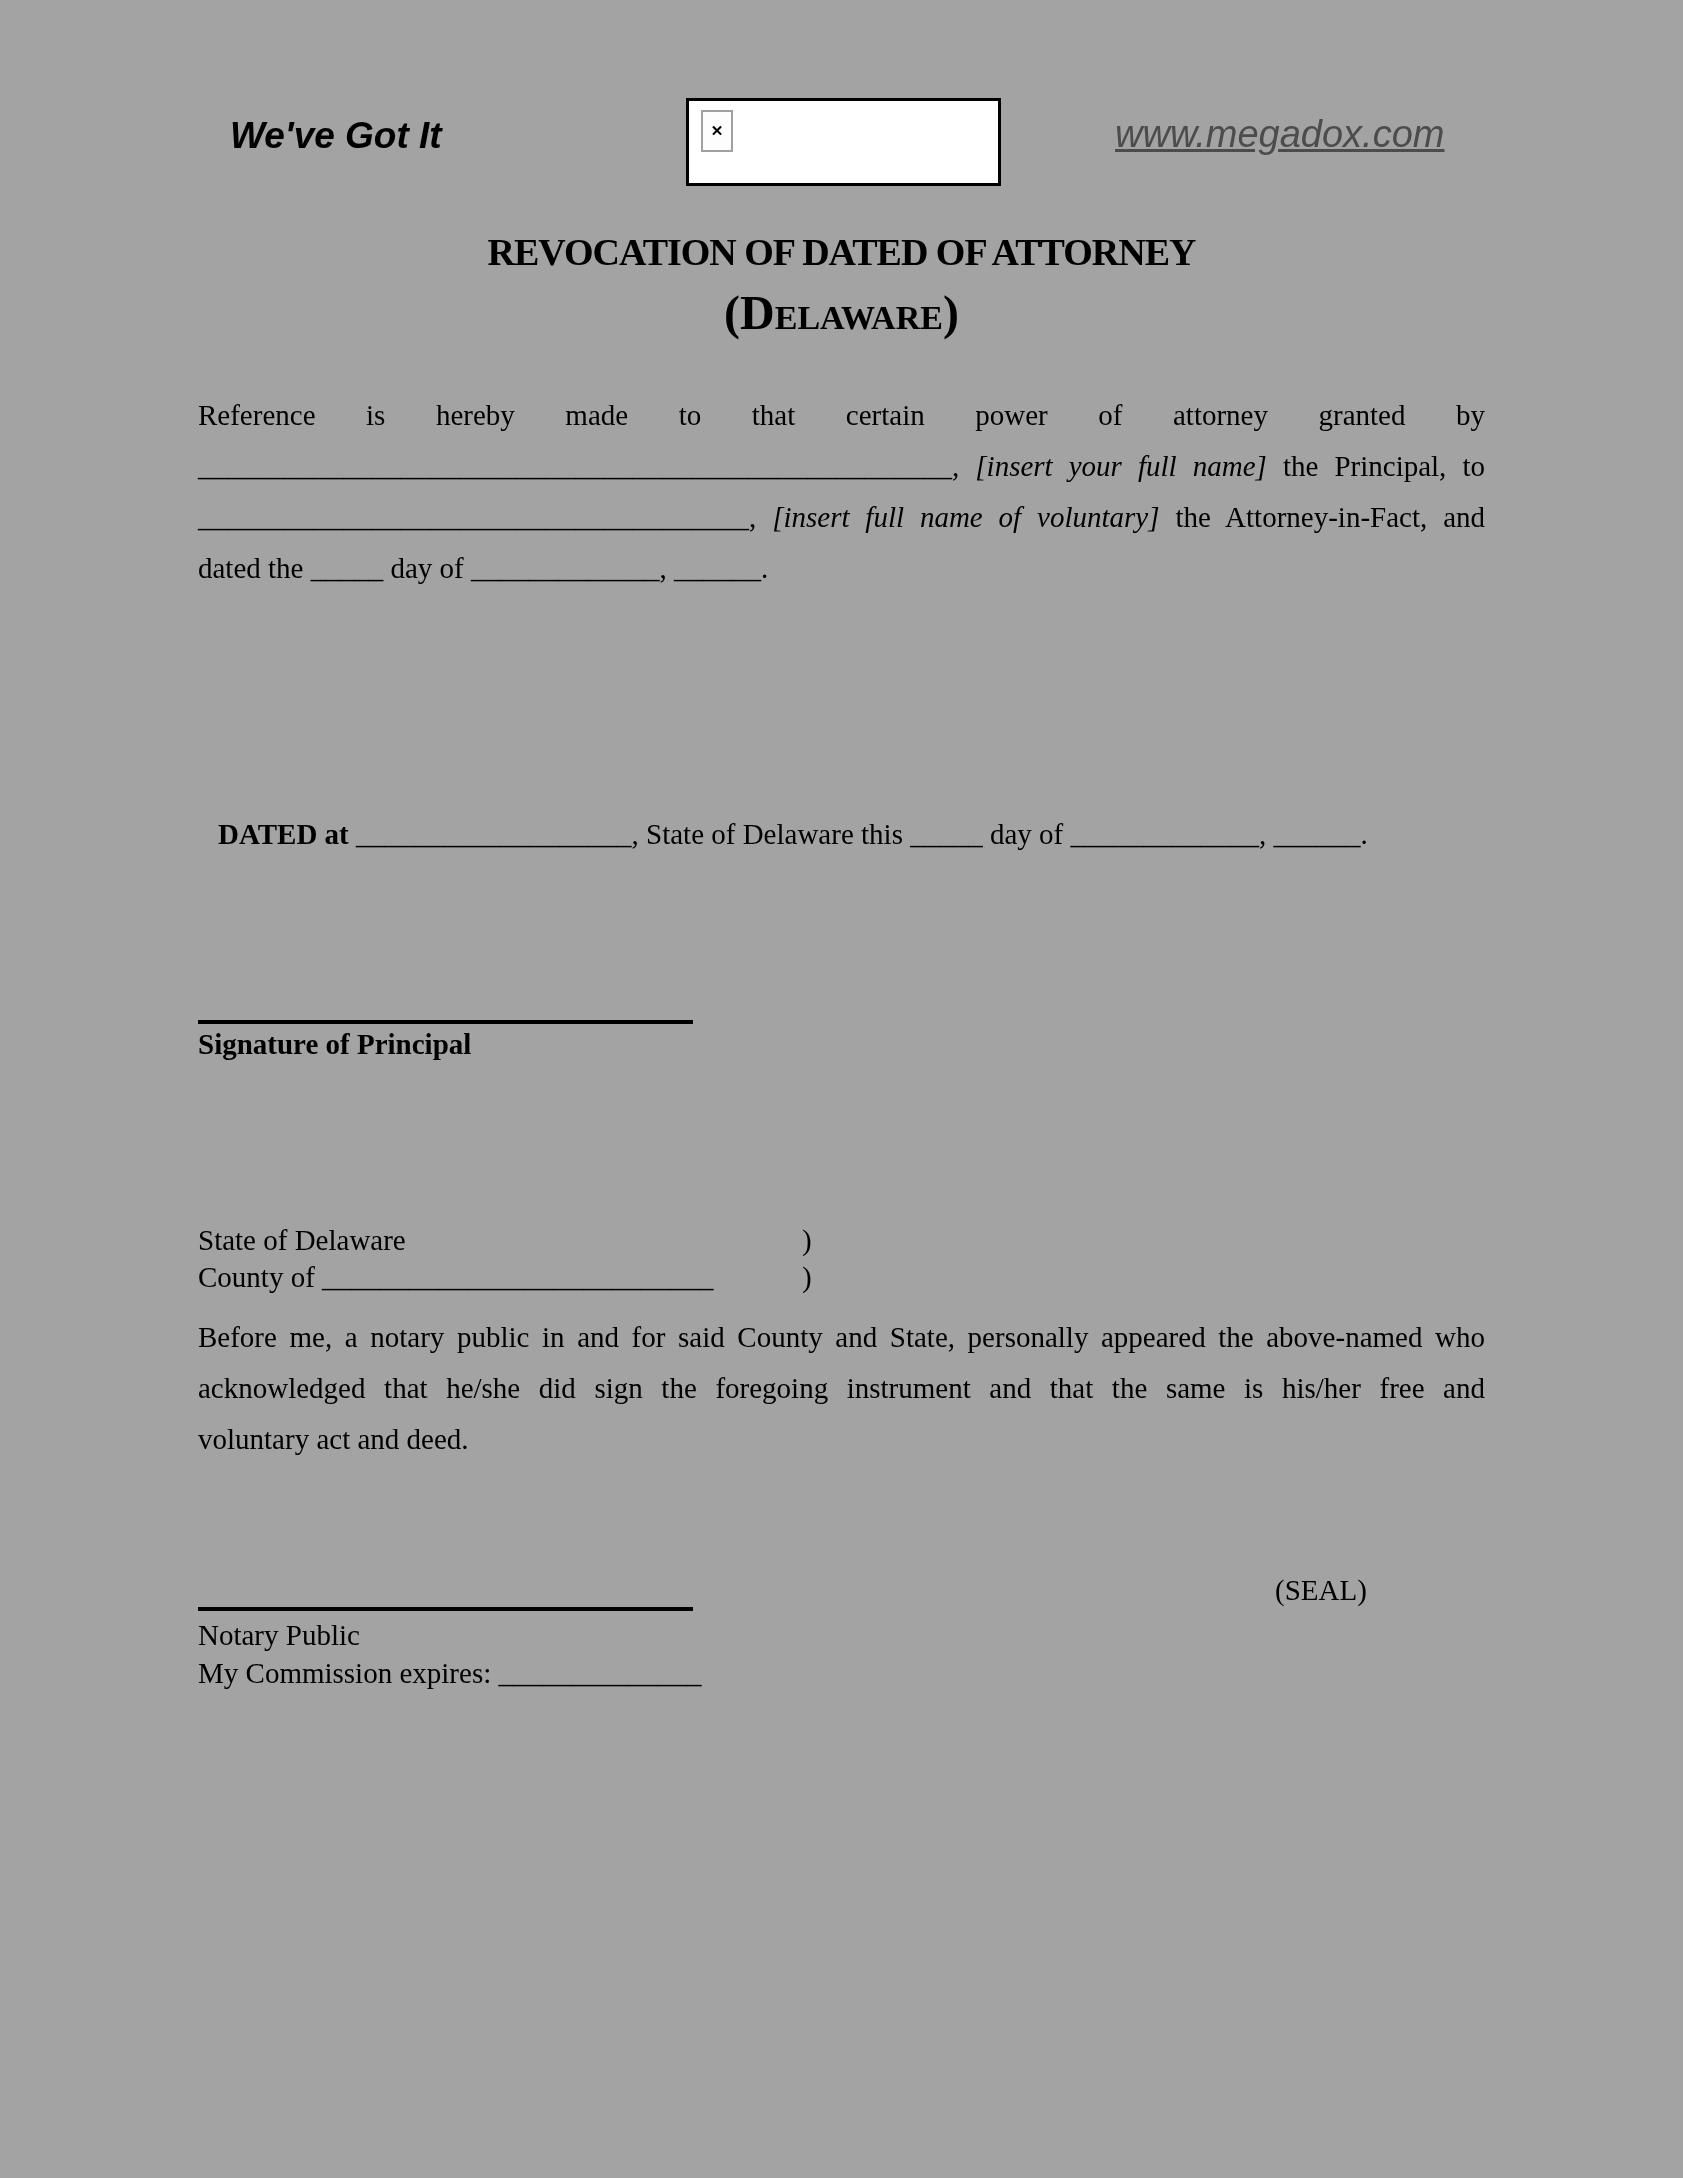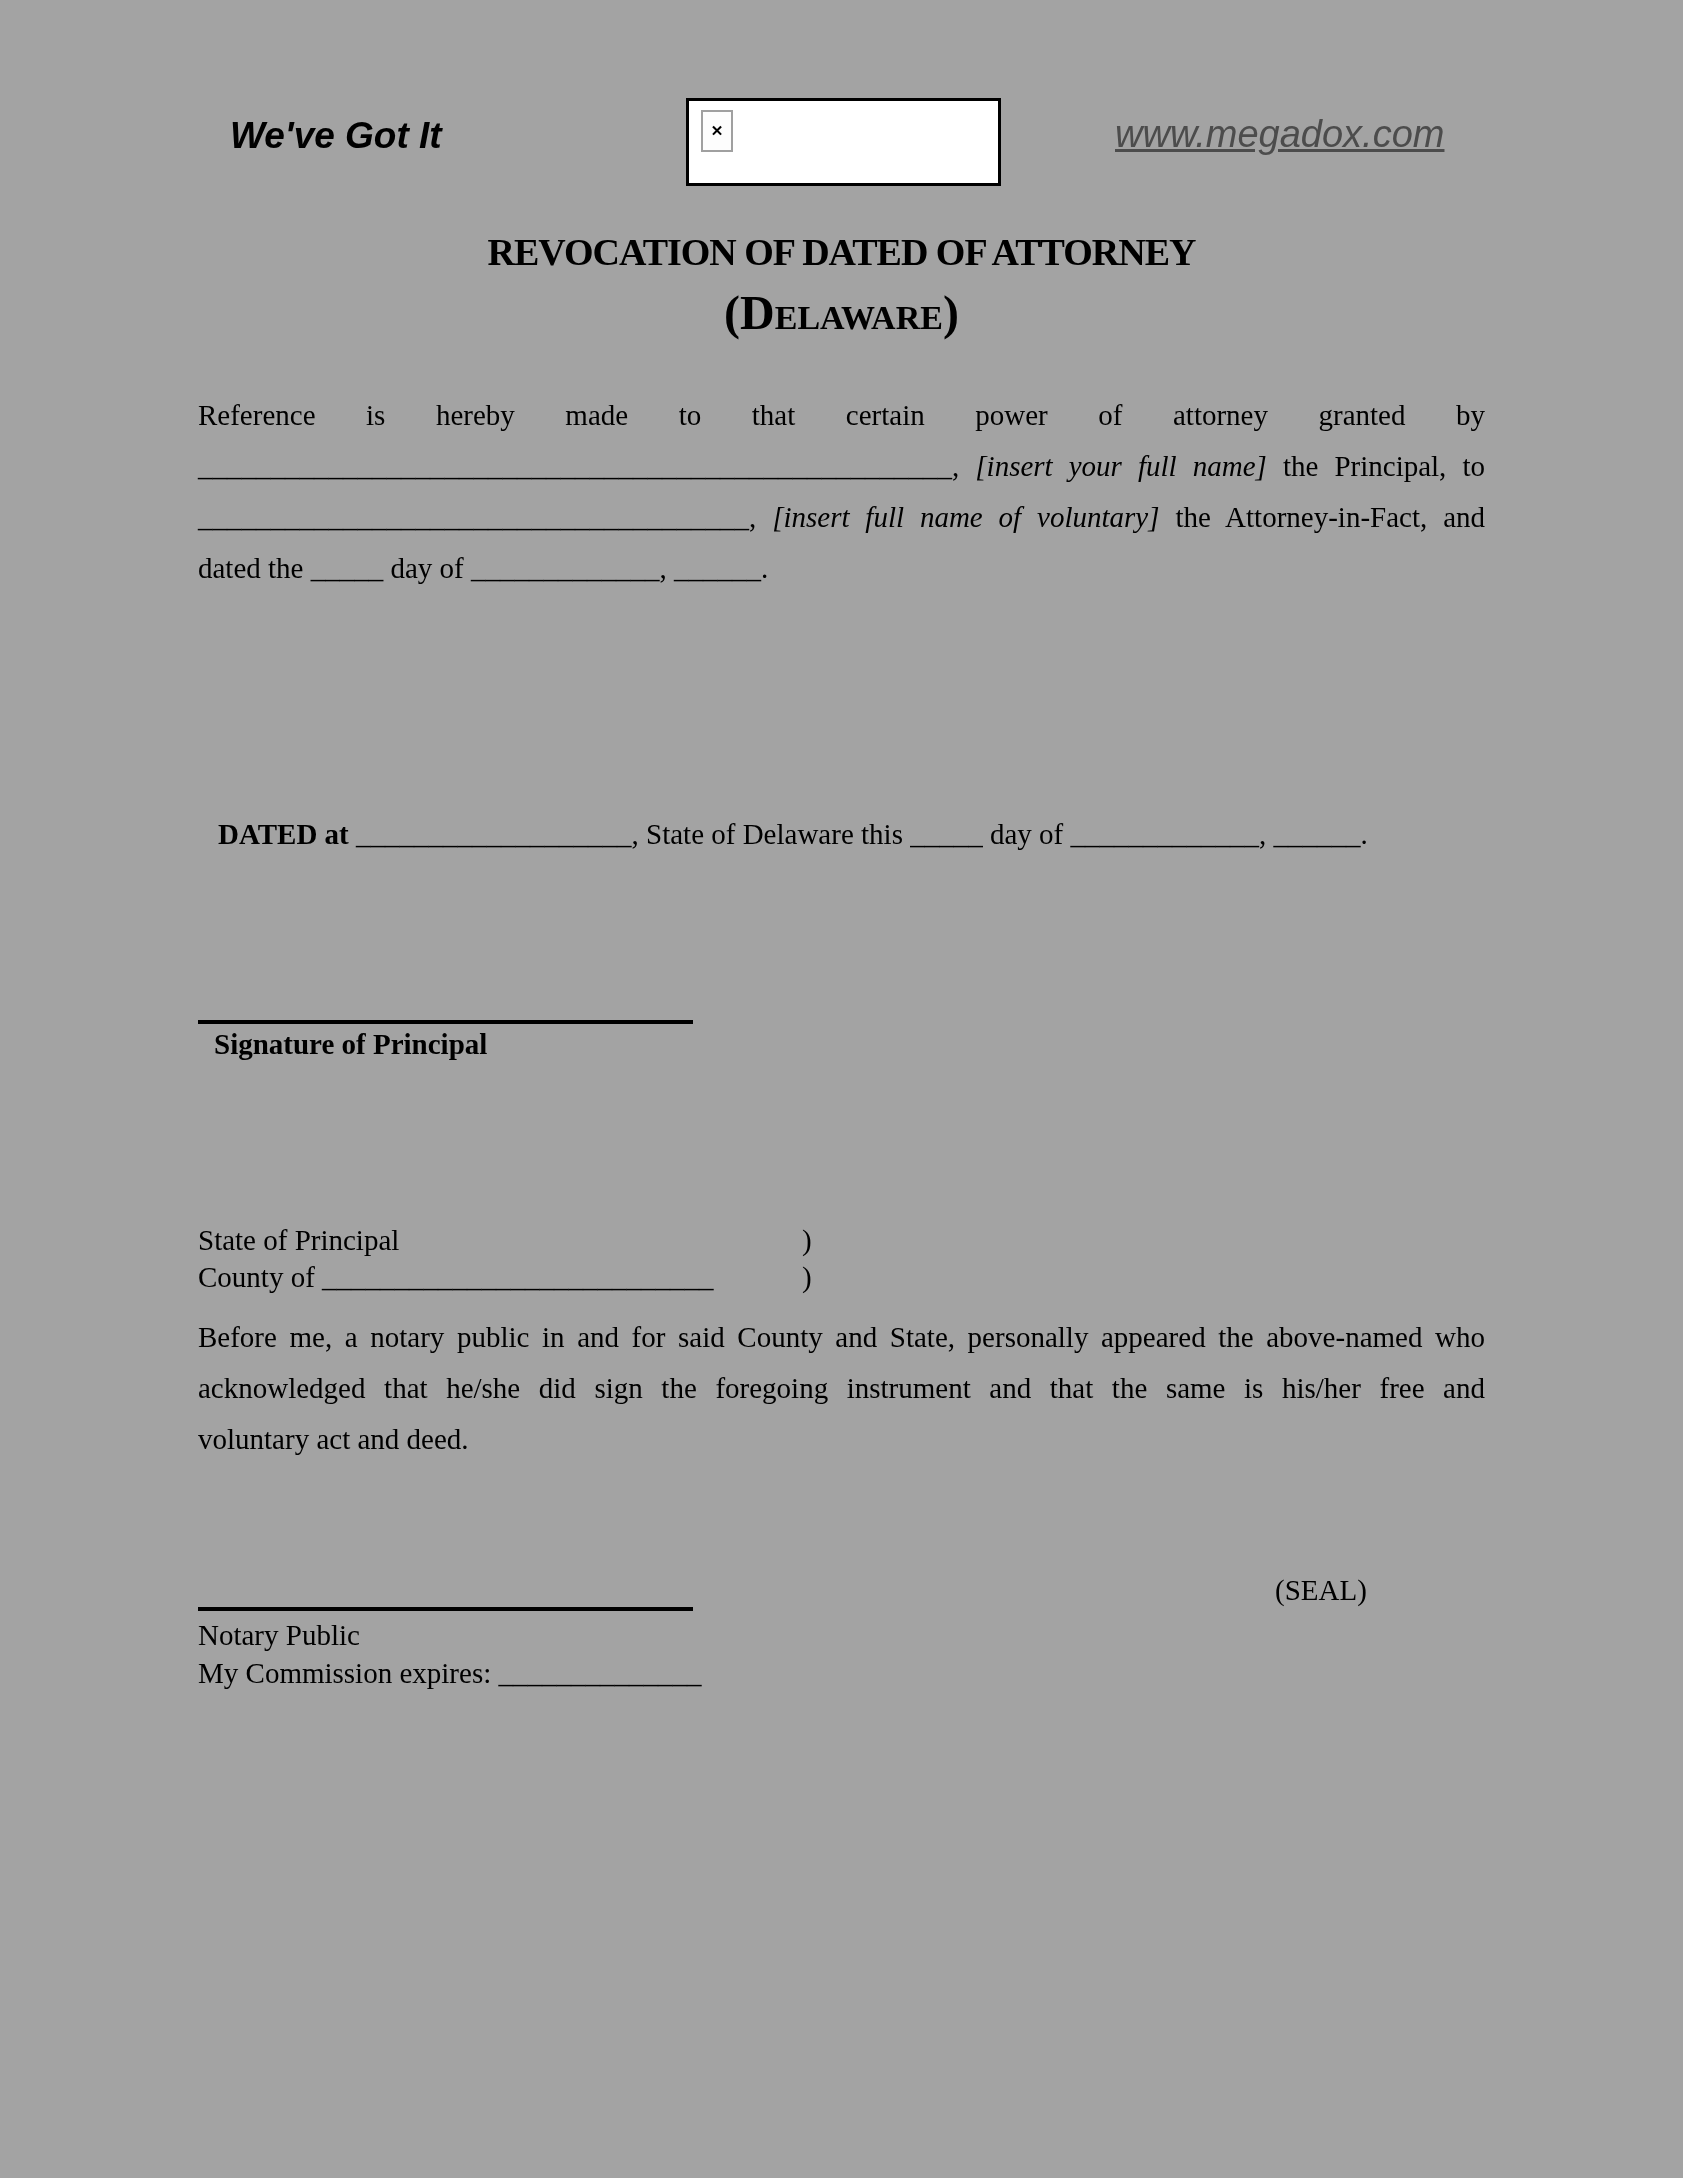--- a/index.html
+++ b/index.html
@@ -94,21 +94,21 @@
 
   
   .sig-line-principal {
     position: absolute;
     left: 198px; top: 992px;
     width: 495px; height: 28px;
     border-bottom: 4px solid #000;
   }
   .sig-label-principal {
     position: absolute;
-    left: 214px; top: 1028px;
+    left: 198px; top: 1028px;
     font-size: 29px;
     font-weight: bold;
   }
 
   
   .ack-heading {
     position: absolute;
     left: 198px; width: 1287px; top: 1156px;
     font-size: 36px;
     font-weight: bold;
@@ -181,21 +181,21 @@
     <span class="bold">DATED at</span>
     <span>___________________, State of Delaware this _____ day of _____________, ______.</span>
   </div>
 
   <div class="sig-line-principal"></div>
   <div class="sig-label-principal">Signature of Principal</div>
 
 
   <div class="jurisdiction">
     <div class="jur-line">
-      <span>State of Principal</span>
+      <span>State of Delaware</span>
       <span class="jur-paren">)</span>
     </div>
     <div class="jur-line">
       <span>County of ___________________________</span>
       <span class="jur-paren">)</span>
     </div>
   </div>
 
   <div class="block ack-body">
     <div class="jline">Before me, a notary public in and for said County and State, personally appeared the above-named who</div>

